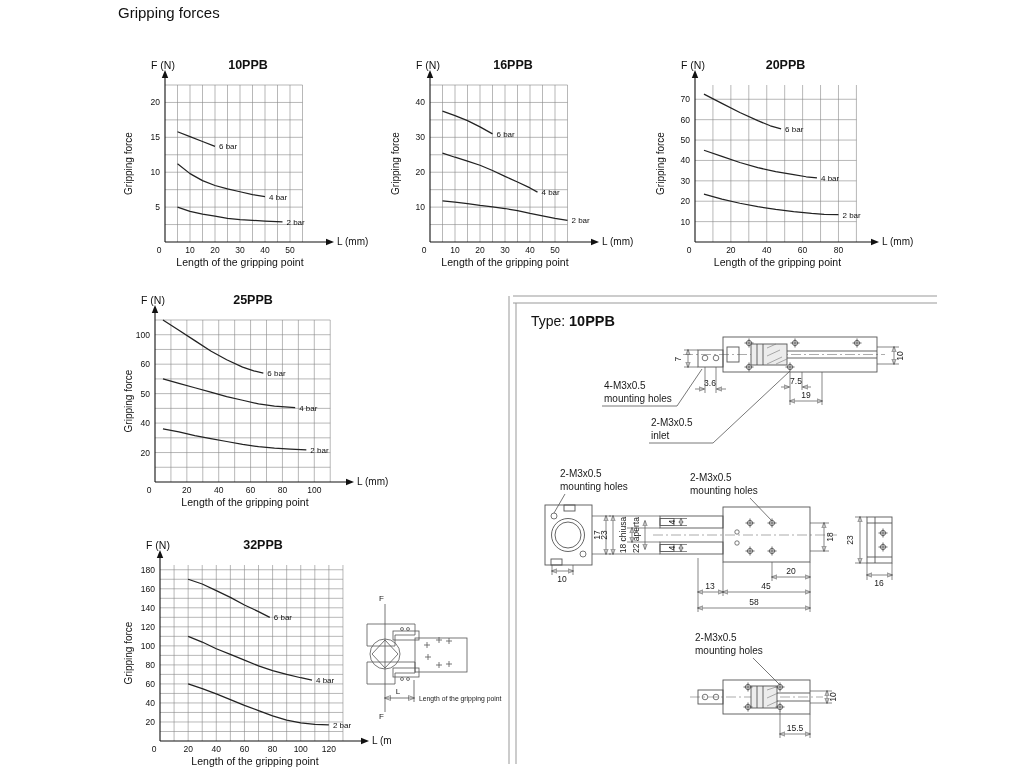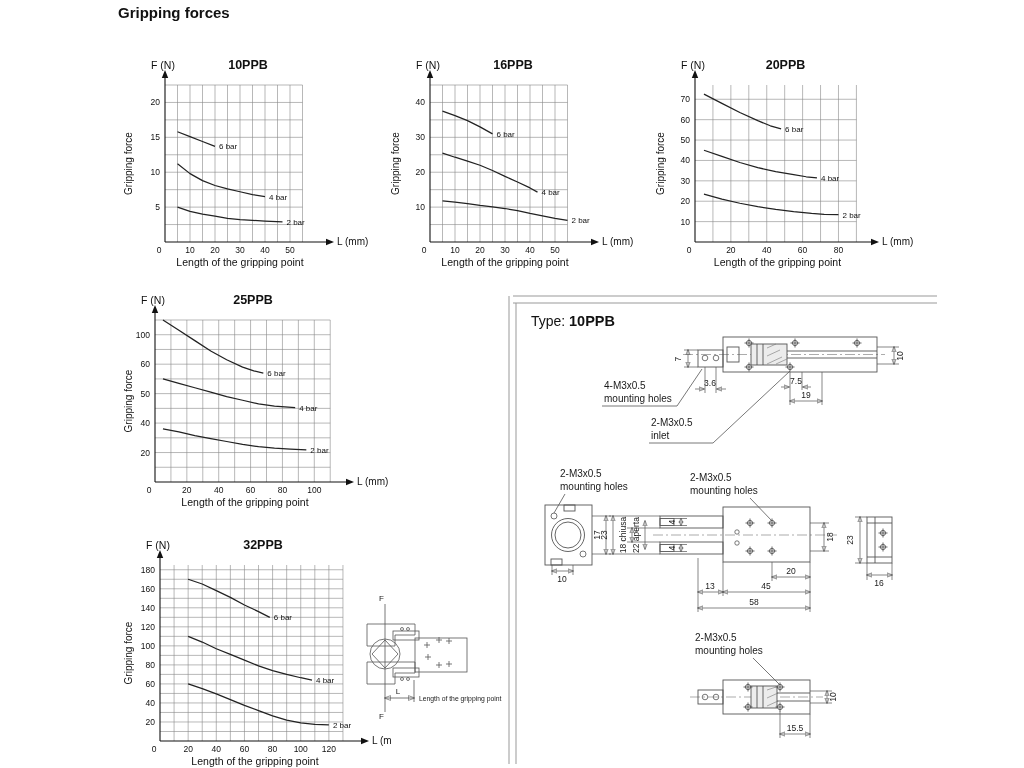--- a/index.html
+++ b/index.html
@@ -1,18 +1,18 @@
 <!DOCTYPE html>
 <html><head>
 <meta charset="utf-8">
 <style>
   html,body{margin:0;padding:0}
   body{width:1024px;height:768px;background:#fff;position:relative;overflow:hidden;
        font-family:"Liberation Sans",sans-serif;color:#111}
-  .page-title{position:absolute;left:118px;top:4px;font-size:15px;font-weight:bold}
+  .page-title{position:absolute;left:118px;top:4px;font-size:15px;font-weight:normal}
   .chart{position:absolute}
   svg text{font-family:"Liberation Sans",sans-serif}
   
   .panel{position:absolute;left:505px;top:290px}
   .panel text{font-size:8.5px;fill:#1a1a1a}
   .panel .ann{font-size:10px}
   .panel .type-label{font-size:14px;fill:#111}
   .panel .type-value{font-size:14.5px;font-weight:bold;fill:#111}
   .panel line,.panel rect,.panel path,.panel circle,.panel polyline{stroke:#555;fill:none;stroke-width:0.9}
   .panel .border{stroke:#999;stroke-width:1}

